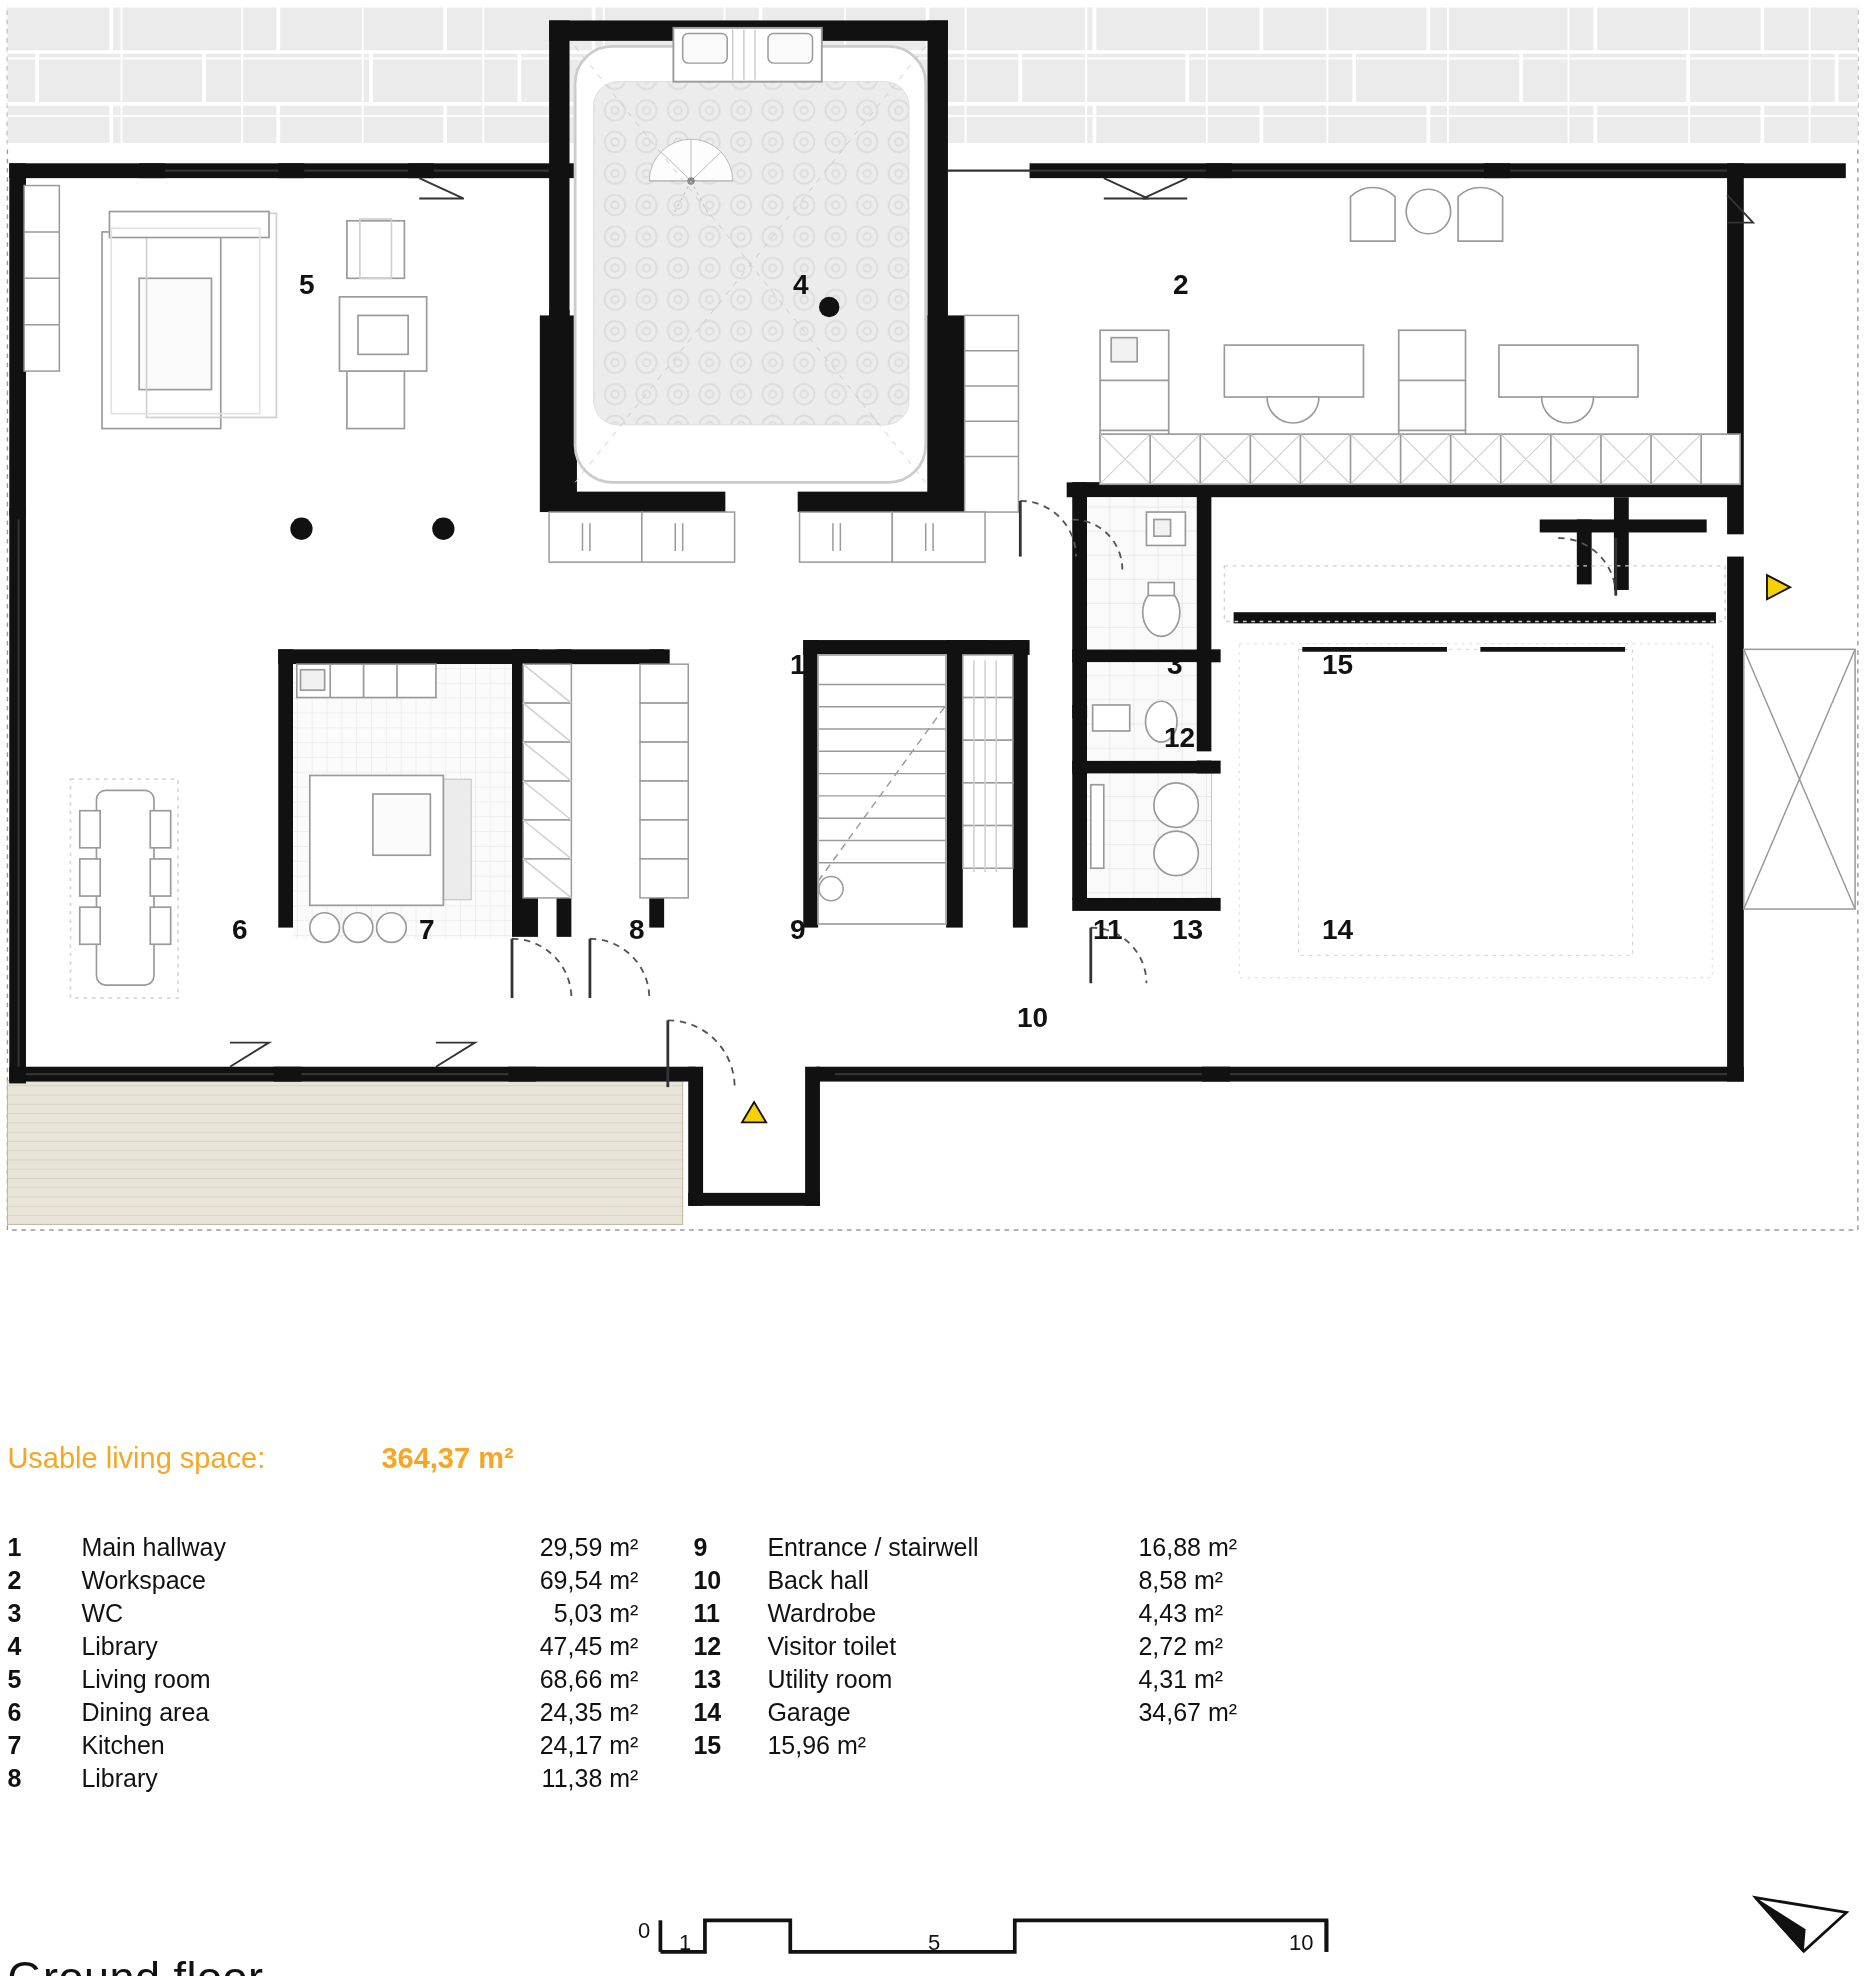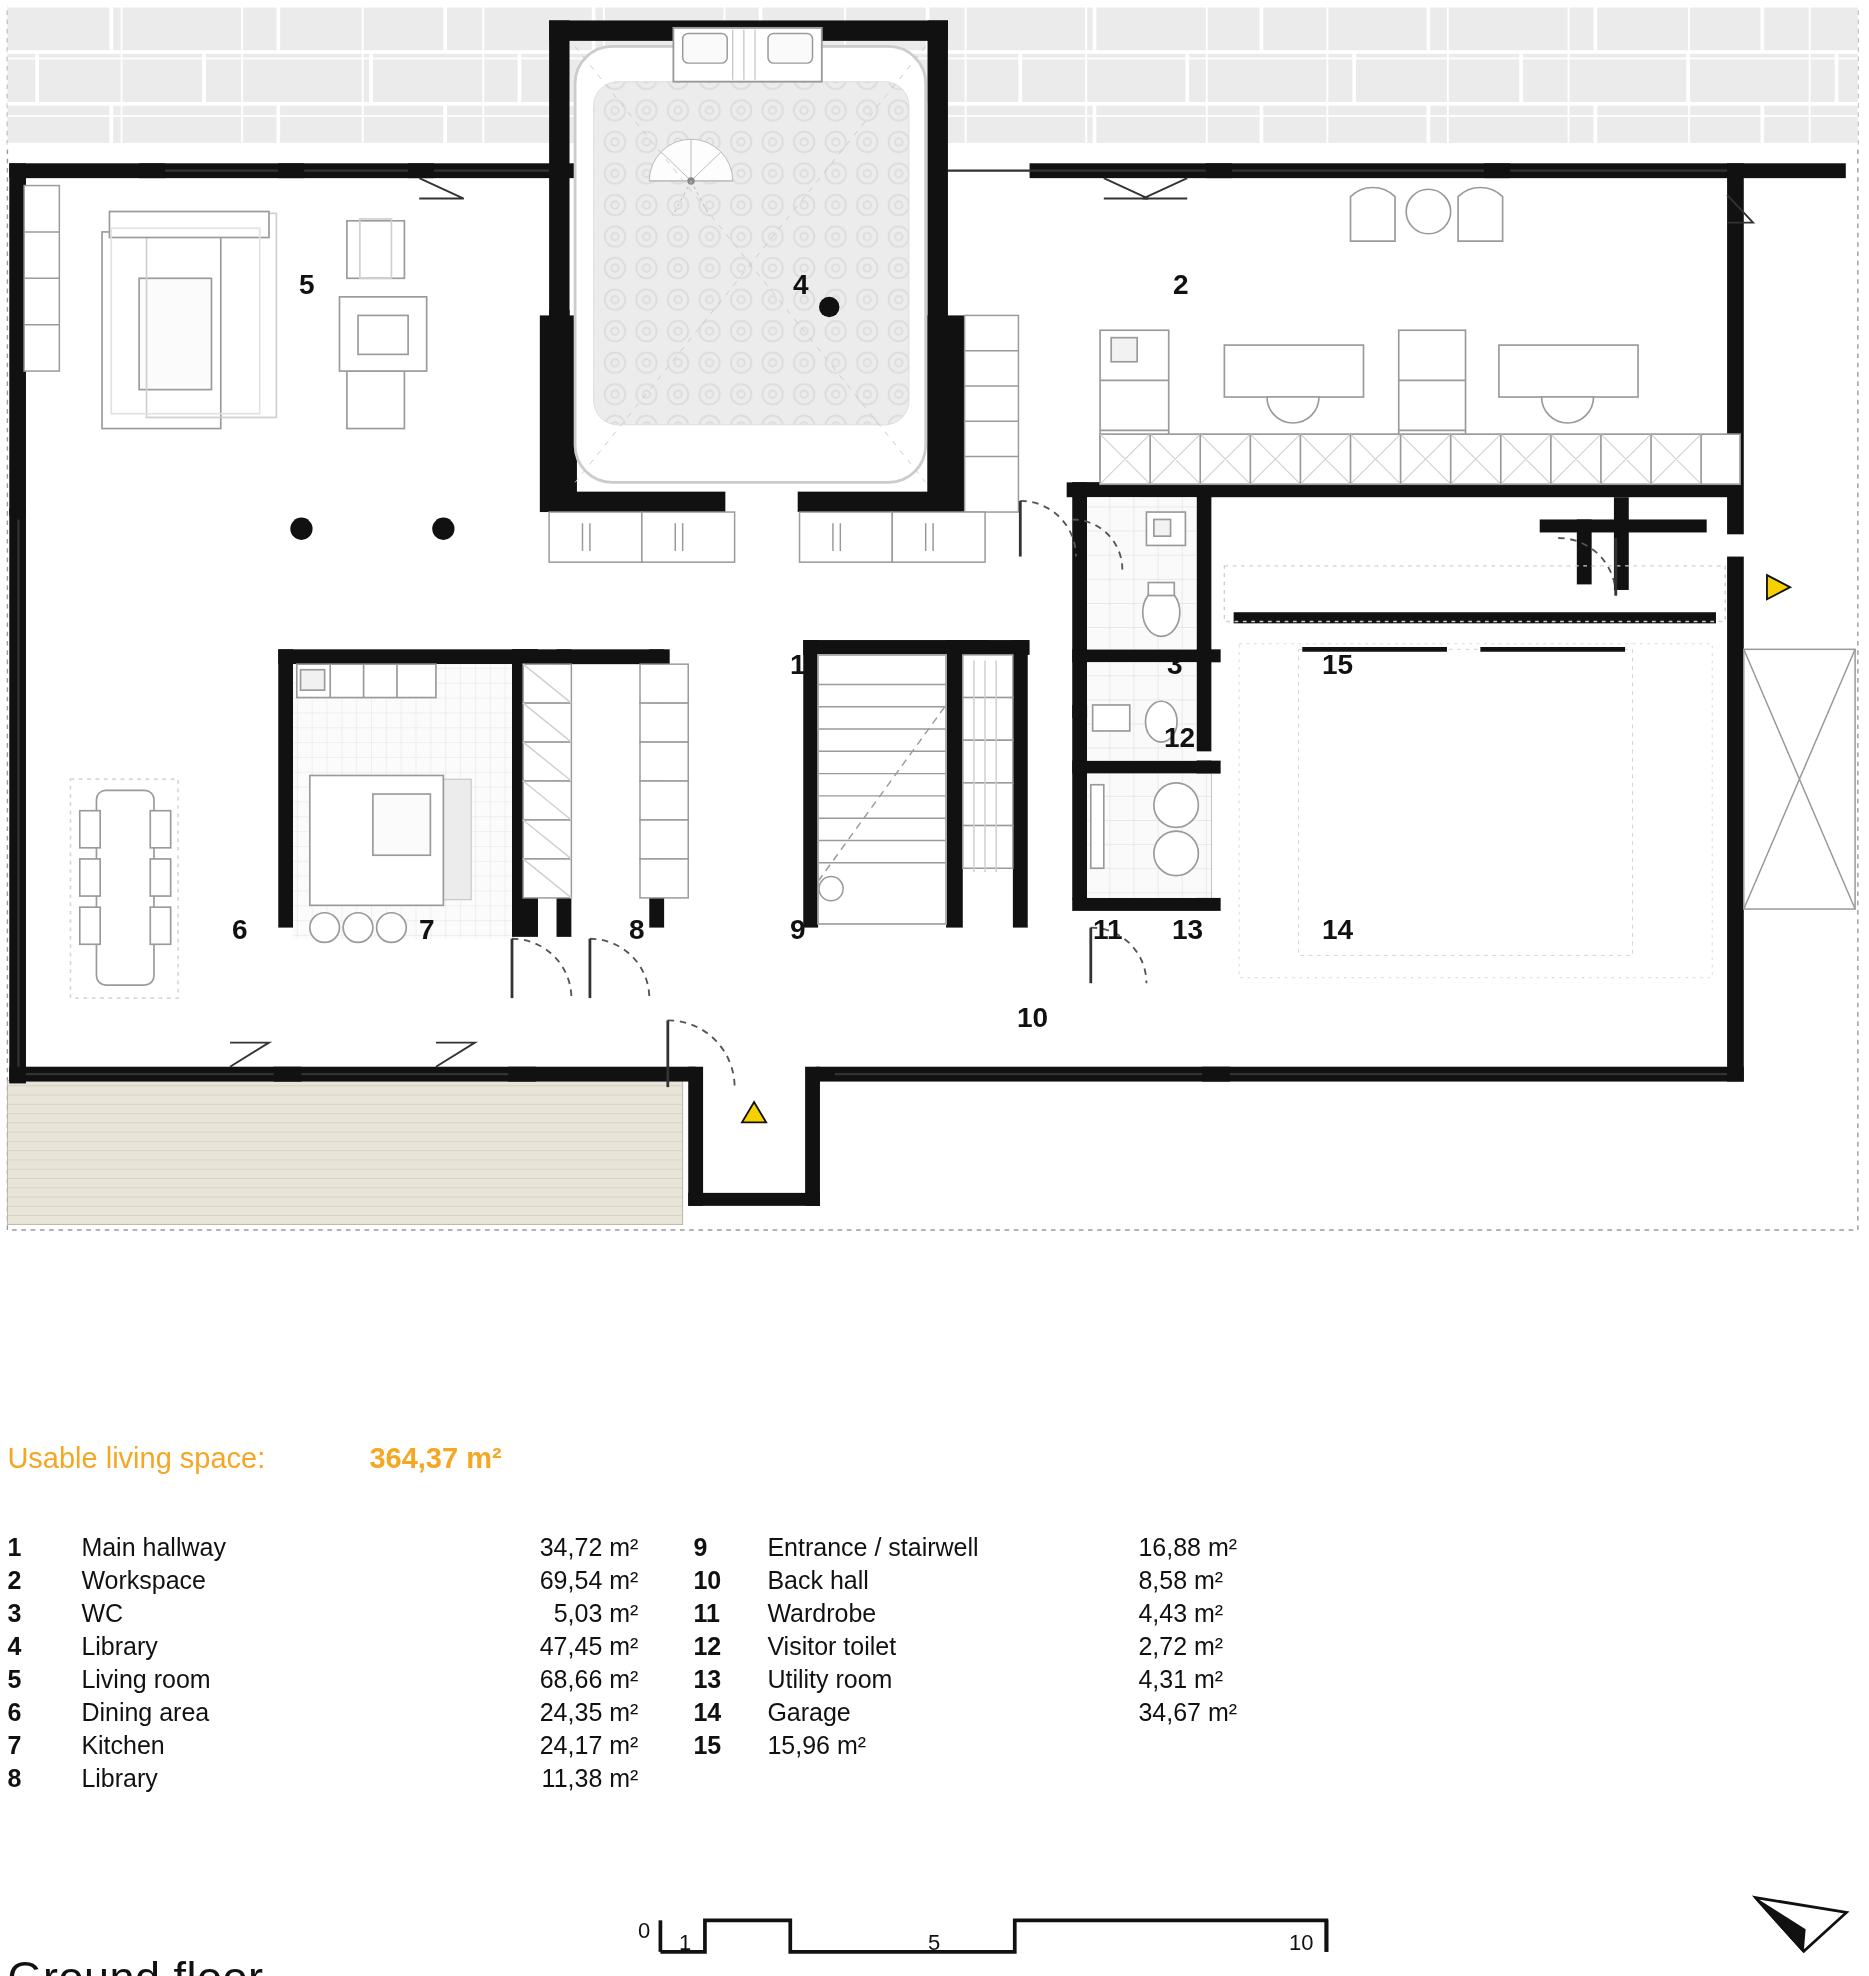--- a/index.html
+++ b/index.html
@@ -1,21 +1,21 @@
 <!DOCTYPE html>
 <html style="font-size:15px"><head>
 <meta charset="utf-8">
 <style>
   html,body{margin:0;padding:0;background:#ffffff;}
   body{width:1869px;height:1977px;position:relative;font-family:"Liberation Sans",sans-serif;color:#111;}
   #plan{position:absolute;left:0;top:0;width:1869px;height:1243px;}
   .roomnum{position:absolute;font-weight:bold;font-size:28px;color:#111;}
   
   #legend{position:absolute;left:0;top:1442px;width:1869px;}
-  .ul-row{display:flex;align-items:baseline;margin-left:7.4px;}
+  .ul-row{display:flex;align-items:baseline;margin-left:7.4px;gap:12px;}
   .ul-label{color:#f5a623;font-size:29px;font-weight:400;width:362px;}
   .ul-value{color:#f5a623;font-size:29px;font-weight:700;}
   .lists{display:flex;margin-top:58px;margin-left:7.4px;}
   .col{width:686px;}
   .litem{display:flex;align-items:baseline;height:33px;font-size:25px;}
   .li-num{width:74px;font-weight:bold;}
   .li-name{width:371px;}
   .li-area{width:186px;text-align:right;}
   .col2 .li-num{width:74px;}
   .col2 .li-name{width:371px;}
@@ -390,21 +390,21 @@
   <div class="ul-row">
     <div class="ul-label">Usable living space:</div>
     <div class="ul-value">364,37 m²</div>
   </div>
 
   <div class="lists">
     <div class="col col1">
       <div class="litem">
           <span class="li-num">1</span>
           <span class="li-name">Main hallway</span>
-          <span class="li-area">34,72 m²</span>
+          <span class="li-area">29,59 m²</span>
         </div>
       <div class="litem">
           <span class="li-num">2</span>
           <span class="li-name">Workspace</span>
           <span class="li-area">69,54 m²</span>
         </div>
       <div class="litem">
           <span class="li-num">3</span>
           <span class="li-name">WC</span>
           <span class="li-area">5,03 m²</span>

